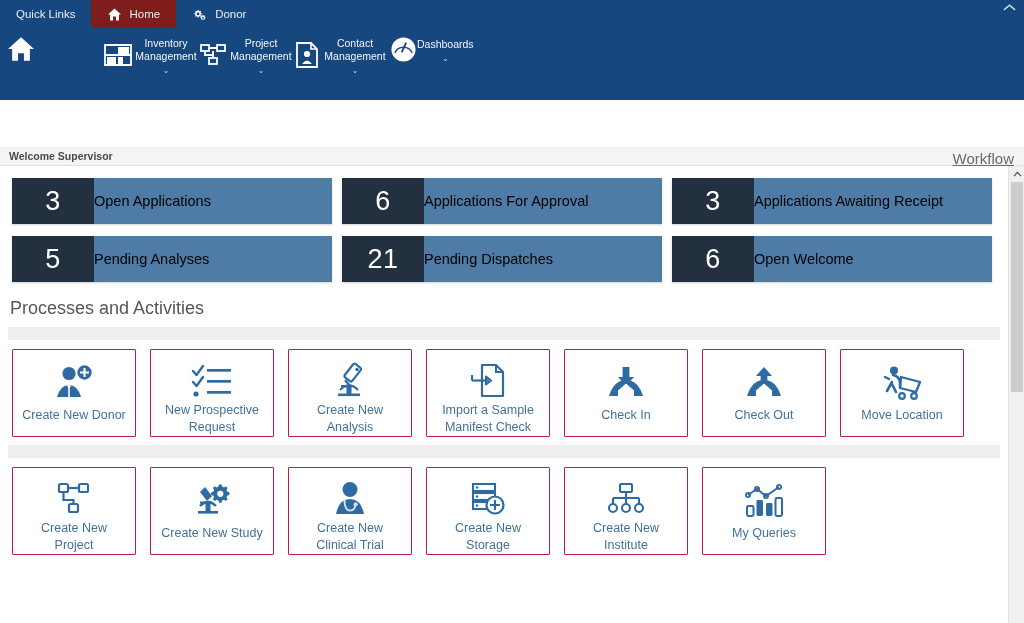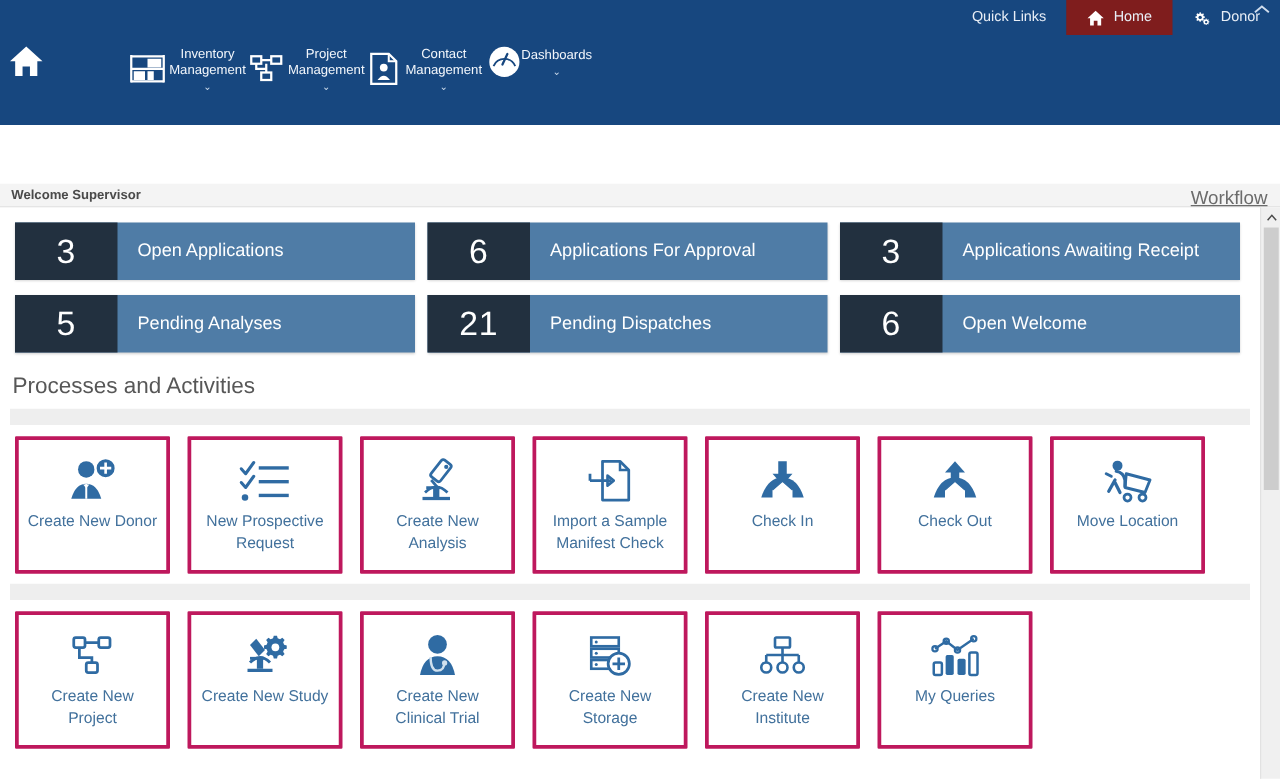--- a/index.html
+++ b/index.html
@@ -14,21 +14,21 @@
   
   .topbar {
     position: relative;
     width: 1024px; height: 100px;
     background: #17477f;
     overflow: hidden;
   }
   .tabstrip {
     position: absolute; top: 0; left: 0;
     height: 28px; width: 1024px;
-    display: flex; align-items: stretch; justify-content: flex-end;
+    display: flex; align-items: stretch;
   }
   .tab {
     display: flex; align-items: center; gap: 7px;
     padding: 0 16px;
     color: #e8eef6;
     font-size: 11.5px;
     cursor: pointer;
     white-space: nowrap;
   }
   .tab.active { background: #7f1d1d; }
@@ -134,22 +134,22 @@
     width: 82px;
     background: #22303f;
     color: #ffffff;
     display: flex; align-items: center; justify-content: center;
     font-size: 27px; font-weight: 300;
     letter-spacing: .5px;
   }
   .tile-label {
     flex: 1;
     display: flex; align-items: center;
-    padding-left: 16px;
-    color: #ffffff;
+    padding-left: 0;
+    color: #000000;
     font-size: 14.5px;
     white-space: nowrap;
   }
 
   
   .section-title {
     margin: 16px 0 0 10px;
     font-size: 18px; font-weight: 400;
     color: #575757;
   }
@@ -158,22 +158,22 @@
     height: 13px;
     background: #eeeeee;
   }
 
   .cards {
     display: flex;
     padding: 9px 0 0 12px;
     gap: 14px;
   }
   .card {
-    width: 124px; height: 110px;
-    border: 3px solid #be185d;
+    width: 124px; height: 88px;
+    border: 1px solid #be185d;
     background: #ffffff;
     display: flex; flex-direction: column;
     align-items: center;
     padding-top: 11px;
     cursor: pointer;
     border-radius: 1px;
   }
   .card-ico {
     height: 44px;
     display: flex; align-items: center; justify-content: center;

